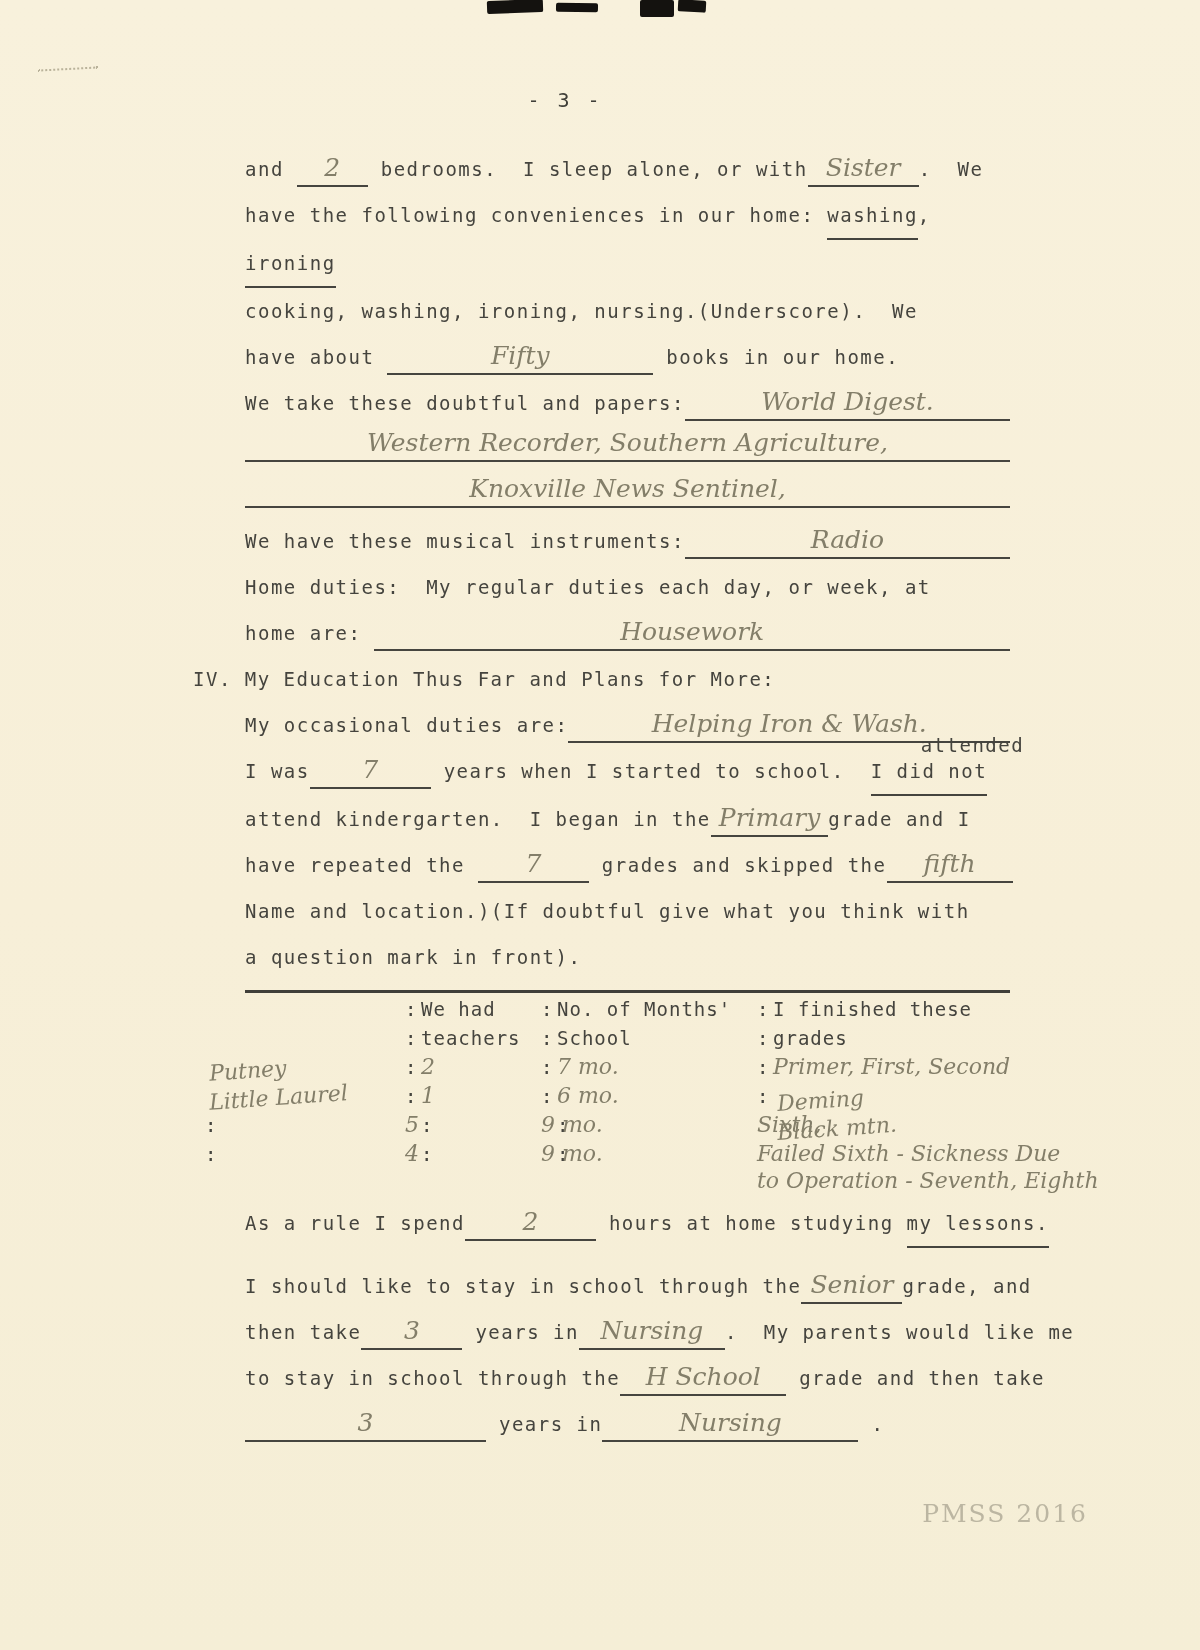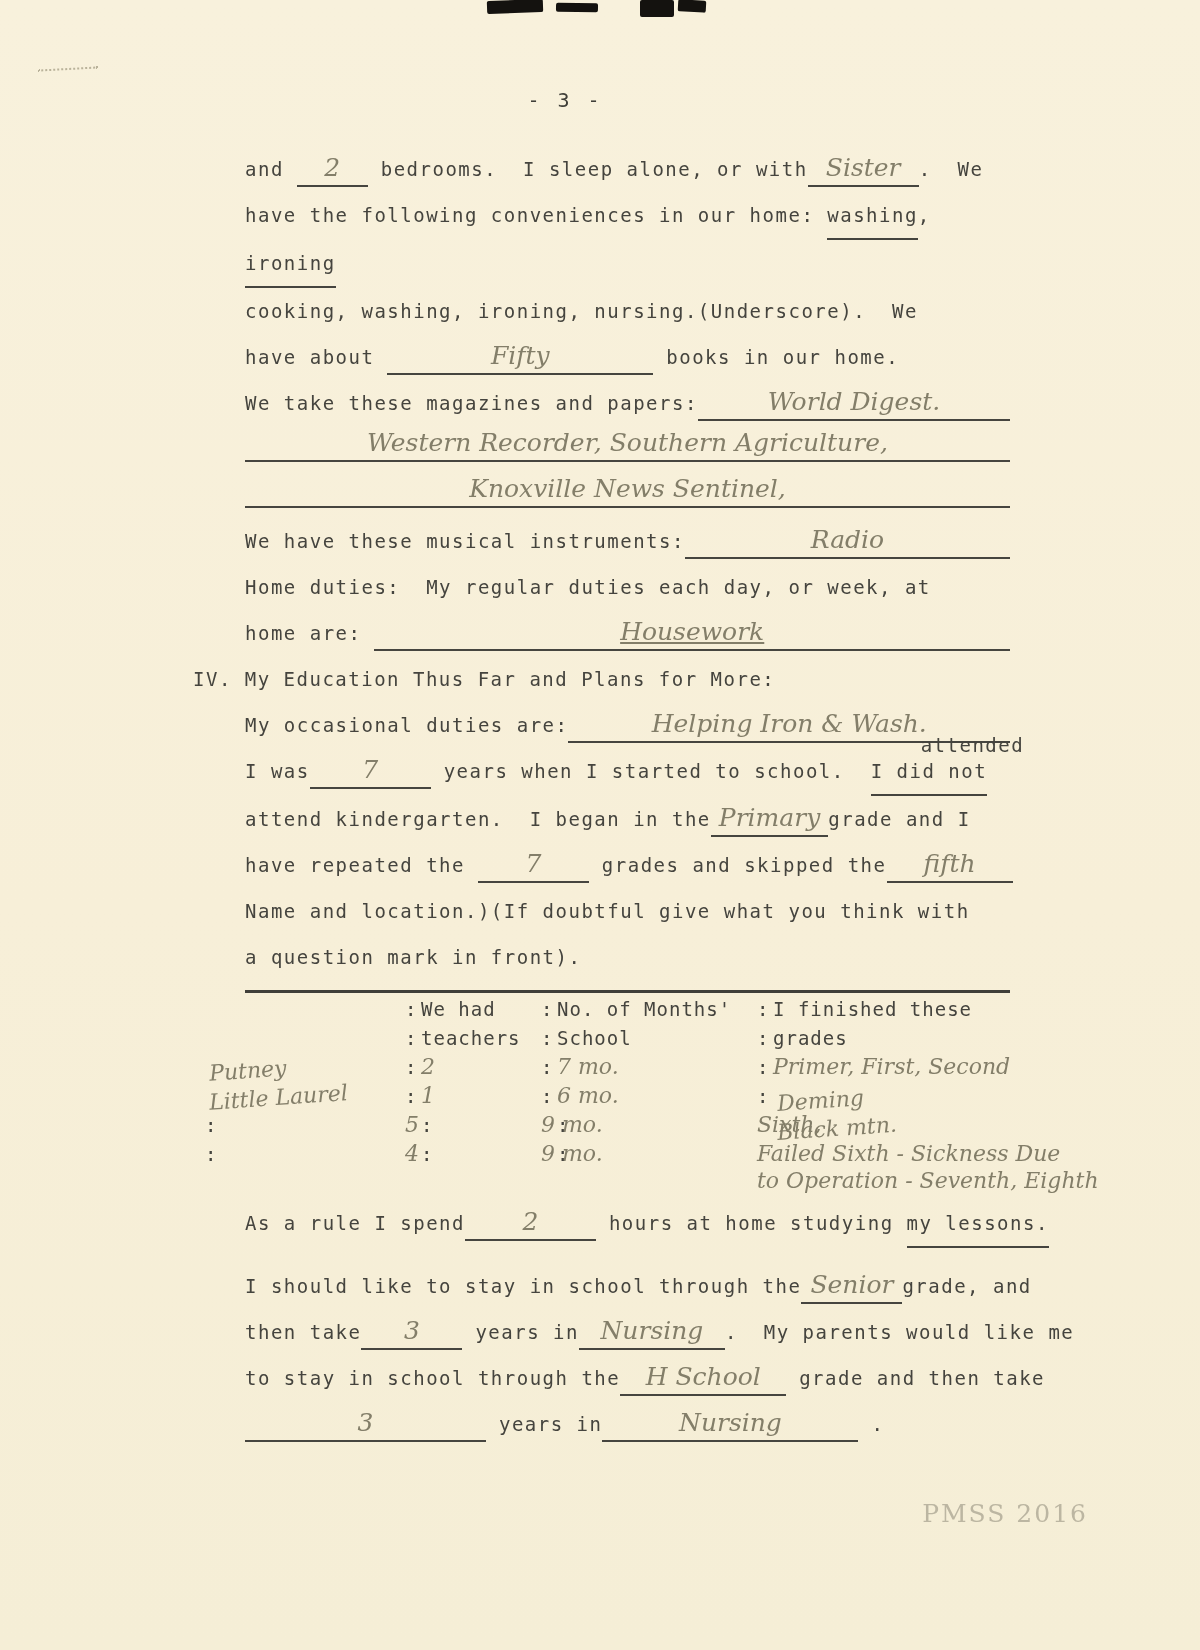--- a/index.html
+++ b/index.html
@@ -77,26 +77,26 @@
 
   <div class="page-number">- 3 -</div>
 
   <div class="content">
     <div id="top-lines">
         <div class="line"><span class="typed">and </span><span class="hand hu" style="min-width: 55px;">2</span><span class="typed"> bedrooms.  I sleep alone, or with</span><span class="hand hu" style="min-width: 95px;">Sister</span><span class="typed">.  We</span></div>
         <div class="line"><span class="typed">have the following conveniences in our home: </span><span class="typed tu">washing</span><span class="typed">,</span></div>
         <div class="line"><span class="typed tu">ironing</span></div>
         <div class="line"><span class="typed">cooking, washing, ironing, nursing.(Underscore).  We</span></div>
         <div class="line"><span class="typed">have about </span><span class="hand hu" style="min-width: 250px;">Fifty</span><span class="typed"> books in our home.</span></div>
-        <div class="line"><span class="typed">We take these magazines and papers:</span><span class="hand hu" style="min-width: 280px; flex: 1 1 auto;">World Digest.</span></div>
+        <div class="line"><span class="typed">We take these doubtful and papers:</span><span class="hand hu" style="min-width: 280px; flex: 1 1 auto;">World Digest.</span></div>
         <div class="line"><span class="hand hu" style="flex: 1 1 auto;">Western Recorder, Southern Agriculture,</span></div>
         <div class="line"><span class="hand hu" style="flex: 1 1 auto;">Knoxville News Sentinel,</span></div>
         <div class="line"><span class="typed">We have these musical instruments:</span><span class="hand hu" style="flex: 1 1 auto;">Radio</span></div>
         <div class="line"><span class="typed">Home duties:  My regular duties each day, or week, at</span></div>
-        <div class="line"><span class="typed">home are: </span><span class="hand hu" style="flex: 1 1 auto; text-decoration: underline;">Housework</span></div>
+        <div class="line"><span class="typed">home are: </span><span class="hand hu" style="flex: 1 1 auto;">Housework</span></div>
         <div class="line outdent"><span class="typed">IV. My Education Thus Far and Plans for More:</span></div>
         <div class="line"><span class="typed">My occasional duties are:</span><span class="hand hu" style="flex: 1 1 auto;">Helping Iron &amp; Wash.</span></div>
         <div class="line"><span class="typed">I was</span><span class="hand hu" style="min-width: 105px;">7</span><span class="typed"> years when I started to school.  </span><span class="typed tu stk">I did not<span class="above">attended</span></span></div>
         <div class="line"><span class="typed">attend kindergarten.  I began in the</span><span class="hand hu" style="min-width: 100px;">Primary</span><span class="typed">grade and I</span></div>
         <div class="line"><span class="typed">have repeated the </span><span class="hand hu" style="min-width: 95px;">7</span><span class="typed"> grades and skipped the</span><span class="hand hu" style="min-width: 110px;">fifth</span></div>
         <div class="line"><span class="typed">Name and location.)(If doubtful give what you think with</span></div>
         <div class="line"><span class="typed">a question mark in front).</span></div>
       </div>
     <div id="schools-table">
         <div class="t-rule"></div>

